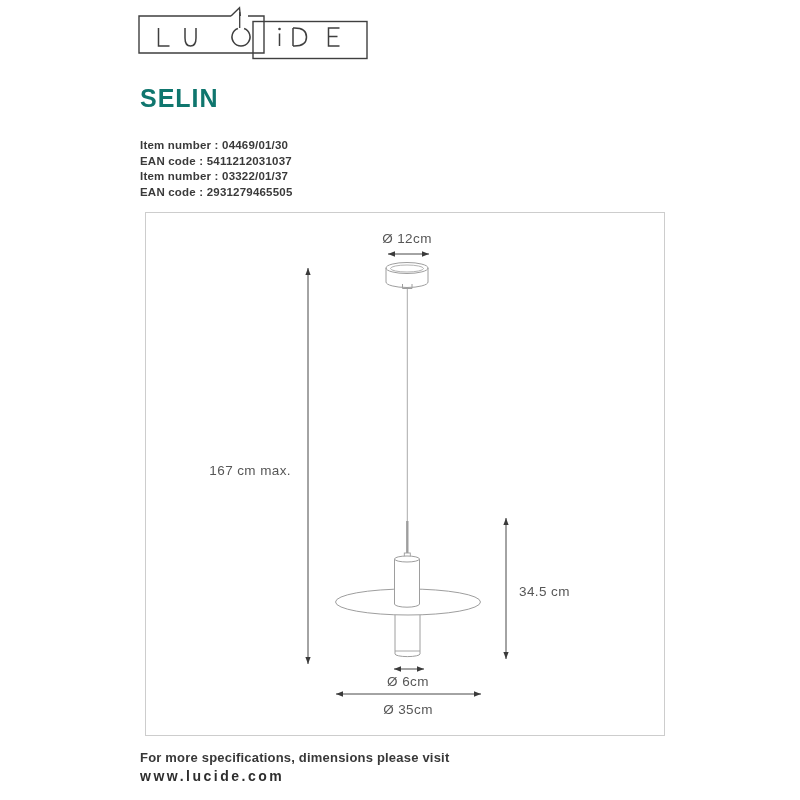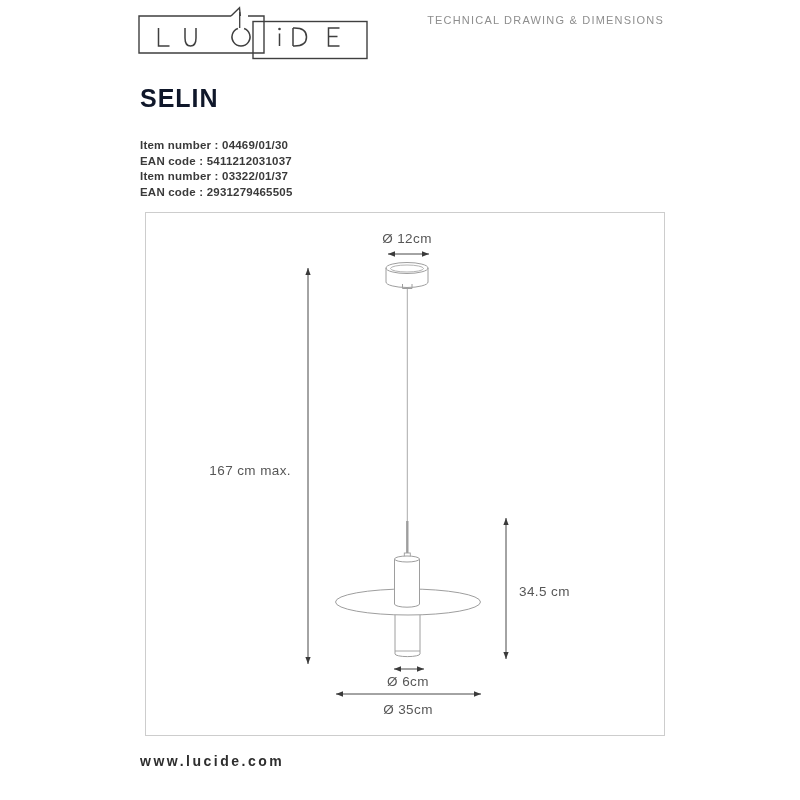--- a/index.html
+++ b/index.html
@@ -20,21 +20,21 @@
   .logo { position: absolute; left: 138px; top: 6px; width: 232px; height: 58px; }
   .doc-type {
     position: absolute; right: 136px; top: 14px;
     font-size: 11px; letter-spacing: 1.2px; color: #8e8e8e;
     white-space: nowrap;
   }
 
   
   .title {
     position: absolute; left: 140px; top: 84px;
-    font-size: 25px; font-weight: 700; letter-spacing: 1px; color: #0f172a;
+    font-size: 25px; font-weight: 700; letter-spacing: 1px; color: #0f766e;
   }
   .details { position: absolute; left: 140px; top: 138px; }
   .detail-line {
     font-size: 11.5px; font-weight: 700; letter-spacing: 0.2px;
     line-height: 15.5px; color: #3a3a3a; white-space: nowrap;
   }
 
   
   .drawing-box {
     position: absolute; left: 145px; top: 212px;
@@ -85,21 +85,20 @@
         <path d="M 106.1 22.5 A 9 9 0 1 1 99.9 22.5"></path>
         <path d="M 141.5 27.5 V 40"></path>
         <circle cx="141.5" cy="23" r="1.3" fill="#3f3f3f" stroke="none"></circle>
         <path d="M 155 22 V 40 M 155 22 H 156.5 Q 168.5 22 168.5 31 Q 168.5 40 156.5 40 H 155"></path>
         <path d="M 201.5 22 H 190.5 V 40 H 201.5 M 190.5 30.5 H 199.5"></path>
       </g>
     </svg>
     <span class="sr-only">LUCIDE</span>
   </div>
 
-  <div class="doc-type">TECHNICAL DRAWING &amp; DIMENSIONS</div>
 
   <h1 class="title">SELIN</h1>
 
   <div class="details">
     <div class="detail-line">Item number : 04469/01/30</div>
     <div class="detail-line">EAN code : 5411212031037</div>
     <div class="detail-line">Item number : 03322/01/37</div>
     <div class="detail-line">EAN code : 2931279465505</div>
   </div>
 
@@ -153,16 +152,17 @@
     </svg>
 
     <div class="dim-label dim-center dim-12">Ø 12cm</div>
     <div class="dim-label dim-167">167 cm max.</div>
     <div class="dim-label dim-345">34.5 cm</div>
     <div class="dim-label dim-center dim-6">Ø 6cm</div>
     <div class="dim-label dim-center dim-35">Ø 35cm</div>
   </div>
 
   <div class="footer">
+    <div class="footer-note">For more specifications, dimensions please visit</div>
     <div class="website">www.lucide.com</div>
   </div>
 
 </div>
 
 </body></html>

